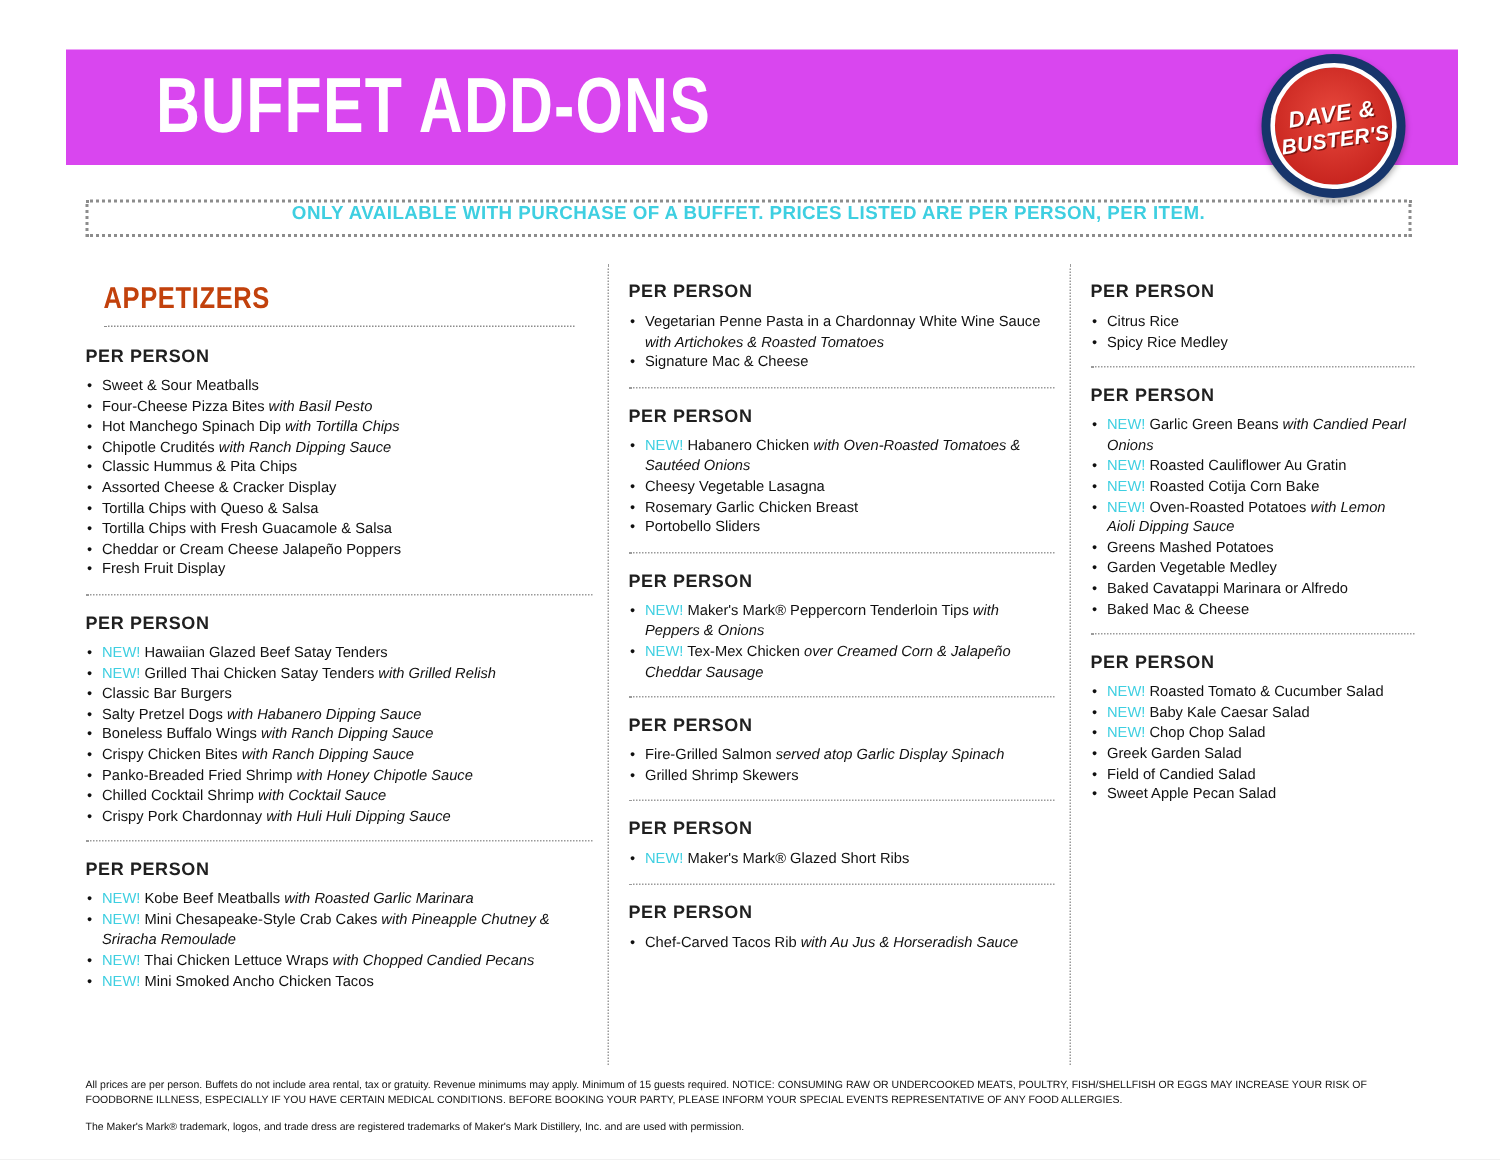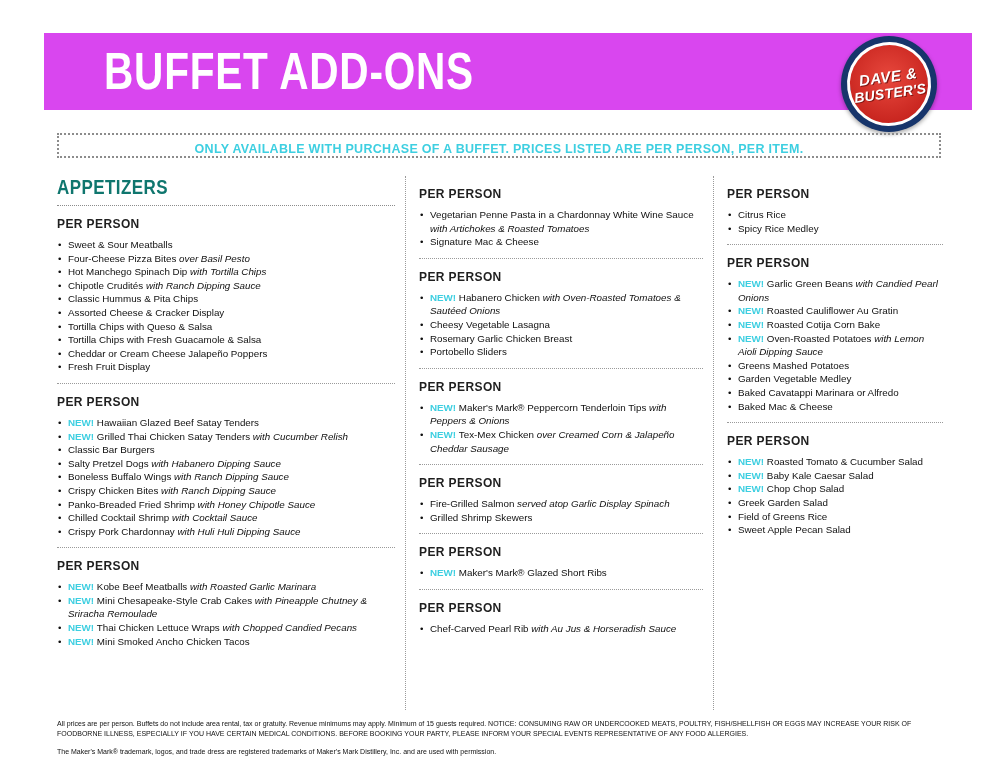--- a/index.html
+++ b/index.html
@@ -16,41 +16,41 @@
         background:#17356b;box-shadow:0 2px 4px rgba(0,0,0,.35);}
   .logo-inner{position:absolute;left:6px;top:6px;right:6px;bottom:6px;border-radius:50%;
         background:radial-gradient(circle at 50% 42%, #e8483d 0%, #c8251f 75%);
         border:3px solid #ffffff;display:flex;flex-direction:column;align-items:center;
         justify-content:center;transform:rotate(-8deg);color:#ffffff;font-style:italic;font-weight:800;}
   .logo-l1{font-size:15px;letter-spacing:.5px;text-shadow:1px 1px 0 #7d1511;}
   .logo-l2{font-size:14px;letter-spacing:.3px;text-shadow:1px 1px 0 #7d1511;}
 
   
   .notice{position:absolute;left:57px;top:133px;width:884px;height:25px;border:2px dotted #8c8c8c;
-        box-sizing:border-box;display:flex;align-items:flex-end;justify-content:center;}
+        box-sizing:border-box;display:flex;align-items:flex-start;justify-content:center;}
   .notice-text{color:#3ecfe1;font-weight:bold;font-size:12.5px;letter-spacing:.3px;}
 
   
   .columns{position:absolute;left:57px;top:176px;width:886px;height:534px;display:flex;}
   .menu-column{box-sizing:border-box;}
   .col-0{width:348px;padding-right:10px;}
   .col-1{width:308px;border-left:1px dotted #9a9a9a;padding-left:13px;padding-right:10px;}
   .col-2{width:230px;border-left:1px dotted #9a9a9a;padding-left:13px;}
-  .col-heading{color:#0f766e;font-size:20px;font-weight:800;margin:0;line-height:22px;
+  .col-heading{color:#c2410c;font-size:20px;font-weight:800;margin:12px;line-height:22px;
         padding-bottom:7px;border-bottom:1px dotted #8c8c8c;letter-spacing:.5px;
         transform-origin:left bottom;}
   .col-heading span{display:inline-block;transform:scaleX(.85);transform-origin:left;}
 
   .group.ruled{border-top:1px dotted #9a9a9a;margin-top:9px;}
   .per-person{font-size:12px;font-weight:bold;color:#1f1f1f;letter-spacing:.4px;margin:11px 0 7px;}
   ul.items{list-style:none;margin:0;padding:0;}
   ul.items li{font-size:9.8px;line-height:13.6px;color:#101010;position:relative;
         padding-left:11px;}
   ul.items .bullet{position:absolute;left:1px;top:0;}
-  ul.items .new{color:#3ecfe1;font-weight:bold;}
+  ul.items .new{color:#3ecfe1;font-weight:normal;}
   ul.items .detail{font-style:italic;}
 
   
   .footer-disclaimer{position:absolute;left:57px;top:719px;width:886px;font-size:7px;
         line-height:9.5px;color:#101010;}
   .footer-trademark{position:absolute;left:57px;top:748px;width:886px;font-size:7px;color:#101010;}
   .page-code{position:absolute;right:20px;top:753px;font-size:14px;font-weight:bold;color:#101010;margin-top:45px;}
 </style>
 </head>
 <body>
@@ -73,36 +73,36 @@
   </div>
 
   <div class="columns">
     <div class="menu-column col-0">
       <h2 class="col-heading"><span>APPETIZERS</span></h2>
       <div class="groups">
           <div class="group">
             <div class="per-person">PER PERSON</div>
             <ul class="items">
               <li><span class="bullet">•</span><span class="t">Sweet &amp; Sour Meatballs</span></li>
-              <li><span class="bullet">•</span><span class="t">Four-Cheese Pizza Bites</span><span class="detail"> over Basil Pesto</span></li>
+              <li><span class="bullet">•</span><span class="t">Four-Cheese Pizza Bites</span><span class="detail"> with Basil Pesto</span></li>
               <li><span class="bullet">•</span><span class="t">Hot Manchego Spinach Dip</span><span class="detail"> with Tortilla Chips</span></li>
               <li><span class="bullet">•</span><span class="t">Chipotle Crudités</span><span class="detail"> with Ranch Dipping Sauce</span></li>
               <li><span class="bullet">•</span><span class="t">Classic Hummus &amp; Pita Chips</span></li>
               <li><span class="bullet">•</span><span class="t">Assorted Cheese &amp; Cracker Display</span></li>
               <li><span class="bullet">•</span><span class="t">Tortilla Chips with Queso &amp; Salsa</span></li>
               <li><span class="bullet">•</span><span class="t">Tortilla Chips with Fresh Guacamole &amp; Salsa</span></li>
               <li><span class="bullet">•</span><span class="t">Cheddar or Cream Cheese Jalapeño Poppers</span></li>
               <li><span class="bullet">•</span><span class="t">Fresh Fruit Display</span></li>
             </ul>
           </div>
           <div class="group ruled">
             <div class="per-person">PER PERSON</div>
             <ul class="items">
               <li><span class="bullet">•</span><span class="new">NEW! </span><span class="t">Hawaiian Glazed Beef Satay Tenders</span></li>
-              <li><span class="bullet">•</span><span class="new">NEW! </span><span class="t">Grilled Thai Chicken Satay Tenders</span><span class="detail"> with Cucumber Relish</span></li>
+              <li><span class="bullet">•</span><span class="new">NEW! </span><span class="t">Grilled Thai Chicken Satay Tenders</span><span class="detail"> with Grilled Relish</span></li>
               <li><span class="bullet">•</span><span class="t">Classic Bar Burgers</span></li>
               <li><span class="bullet">•</span><span class="t">Salty Pretzel Dogs</span><span class="detail"> with Habanero Dipping Sauce</span></li>
               <li><span class="bullet">•</span><span class="t">Boneless Buffalo Wings</span><span class="detail"> with Ranch Dipping Sauce</span></li>
               <li><span class="bullet">•</span><span class="t">Crispy Chicken Bites</span><span class="detail"> with Ranch Dipping Sauce</span></li>
               <li><span class="bullet">•</span><span class="t">Panko-Breaded Fried Shrimp</span><span class="detail"> with Honey Chipotle Sauce</span></li>
               <li><span class="bullet">•</span><span class="t">Chilled Cocktail Shrimp</span><span class="detail"> with Cocktail Sauce</span></li>
               <li><span class="bullet">•</span><span class="t">Crispy Pork Chardonnay</span><span class="detail"> with Huli Huli Dipping Sauce</span></li>
             </ul>
           </div>
           <div class="group ruled">
@@ -150,21 +150,21 @@
           </div>
           <div class="group ruled">
             <div class="per-person">PER PERSON</div>
             <ul class="items">
               <li><span class="bullet">•</span><span class="new">NEW! </span><span class="t">Maker's Mark® Glazed Short Ribs</span></li>
             </ul>
           </div>
           <div class="group ruled">
             <div class="per-person">PER PERSON</div>
             <ul class="items">
-              <li><span class="bullet">•</span><span class="t">Chef-Carved Pearl Rib</span><span class="detail"> with Au Jus &amp; Horseradish Sauce</span></li>
+              <li><span class="bullet">•</span><span class="t">Chef-Carved Tacos Rib</span><span class="detail"> with Au Jus &amp; Horseradish Sauce</span></li>
             </ul>
           </div>
         </div>
     </div>
     <div class="menu-column col-2">
       <div class="groups">
           <div class="group">
             <div class="per-person">PER PERSON</div>
             <ul class="items">
               <li><span class="bullet">•</span><span class="t">Citrus Rice</span></li>
@@ -184,21 +184,21 @@
               <li><span class="bullet">•</span><span class="t">Baked Mac &amp; Cheese</span></li>
             </ul>
           </div>
           <div class="group ruled">
             <div class="per-person">PER PERSON</div>
             <ul class="items">
               <li><span class="bullet">•</span><span class="new">NEW! </span><span class="t">Roasted Tomato &amp; Cucumber Salad</span></li>
               <li><span class="bullet">•</span><span class="new">NEW! </span><span class="t">Baby Kale Caesar Salad</span></li>
               <li><span class="bullet">•</span><span class="new">NEW! </span><span class="t">Chop Chop Salad</span></li>
               <li><span class="bullet">•</span><span class="t">Greek Garden Salad</span></li>
-              <li><span class="bullet">•</span><span class="t">Field of Greens Rice</span></li>
+              <li><span class="bullet">•</span><span class="t">Field of Candied Salad</span></li>
               <li><span class="bullet">•</span><span class="t">Sweet Apple Pecan Salad</span></li>
             </ul>
           </div>
         </div>
     </div>
   </div>
 
   <div class="footer-disclaimer">All prices are per person. Buffets do not include area rental, tax or gratuity. Revenue minimums may apply. Minimum of 15 guests required. NOTICE: CONSUMING RAW OR UNDERCOOKED MEATS, POULTRY, FISH/SHELLFISH OR EGGS MAY INCREASE YOUR RISK OF FOODBORNE ILLNESS, ESPECIALLY IF YOU HAVE CERTAIN MEDICAL CONDITIONS. BEFORE BOOKING YOUR PARTY, PLEASE INFORM YOUR SPECIAL EVENTS REPRESENTATIVE OF ANY FOOD ALLERGIES.</div>
   <div class="footer-trademark">The Maker's Mark® trademark, logos, and trade dress are registered trademarks of Maker's Mark Distillery, Inc. and are used with permission.</div>
   <div class="page-code">B1</div>

